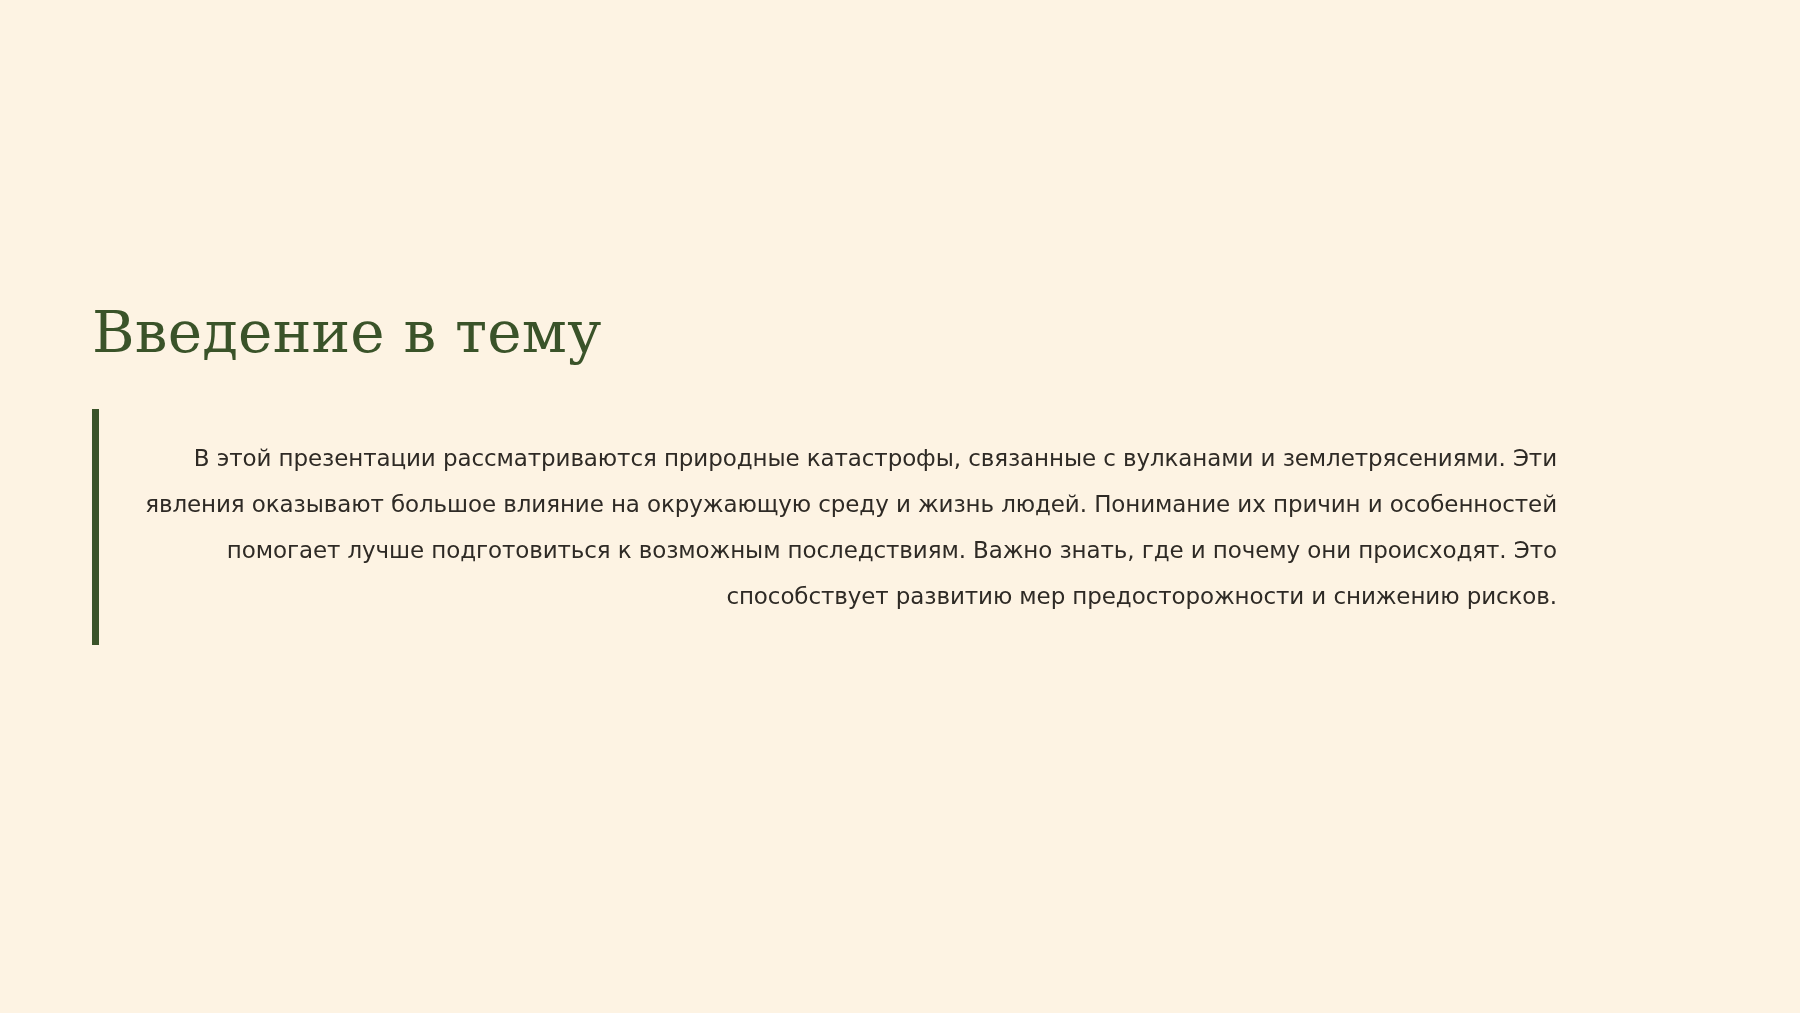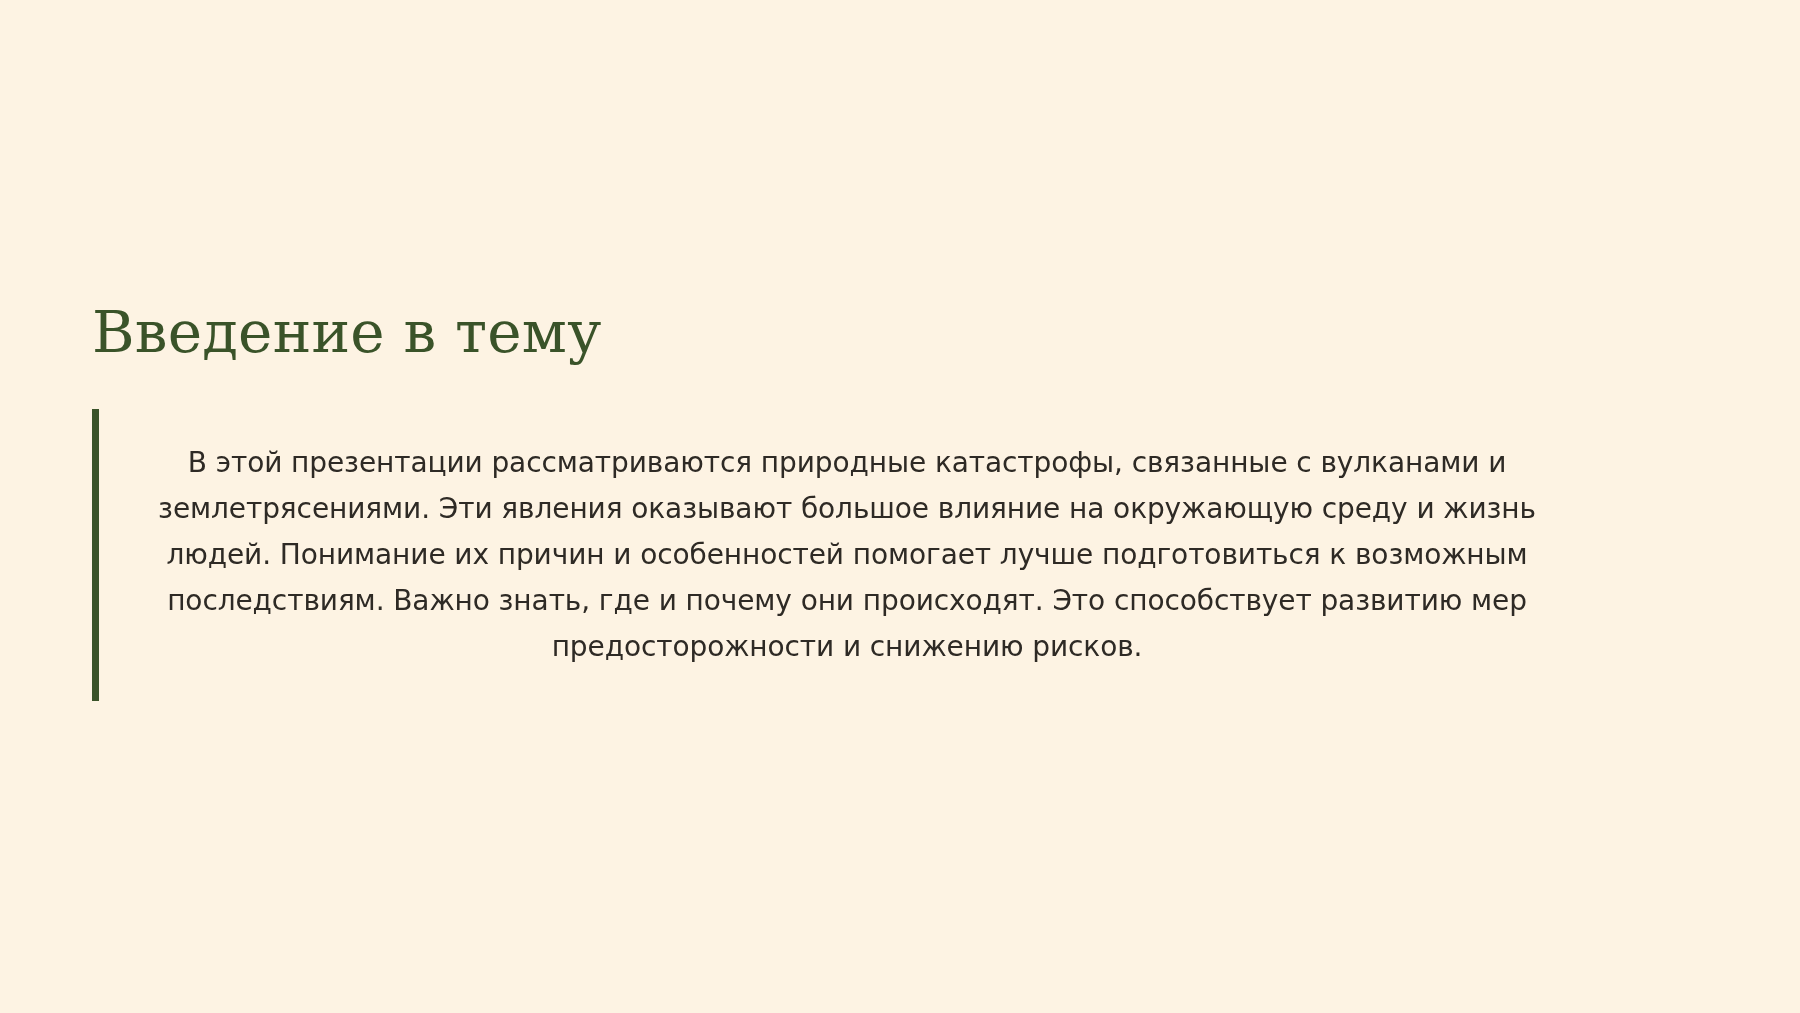--- a/index.html
+++ b/index.html
@@ -44,29 +44,29 @@
   .accent-bar {
     flex: 0 0 auto;
     width: 7px;
     background: #3A5329;
     margin-right: 38px;
     border-radius: 0;
   }
   .body-text {
     flex: 1 1 auto;
     font-family: "DejaVu Sans", "Liberation Sans", sans-serif;
-    font-size: 28px;
+    font-size: 23px;
     line-height: 46px;
     color: #2E2A25;
     font-weight: 400;
     max-width: 1420px;
     letter-spacing: -0.1px;
     padding-top: 3px;
     padding-bottom: 3px;
-    text-align: center;
+    text-align: right;
   }
 </style>
 </head>
 <body>
 
 <div class="slide">
 
   <div class="slide-content">
 
     <h1 class="slide-title">Введение в тему</h1>

